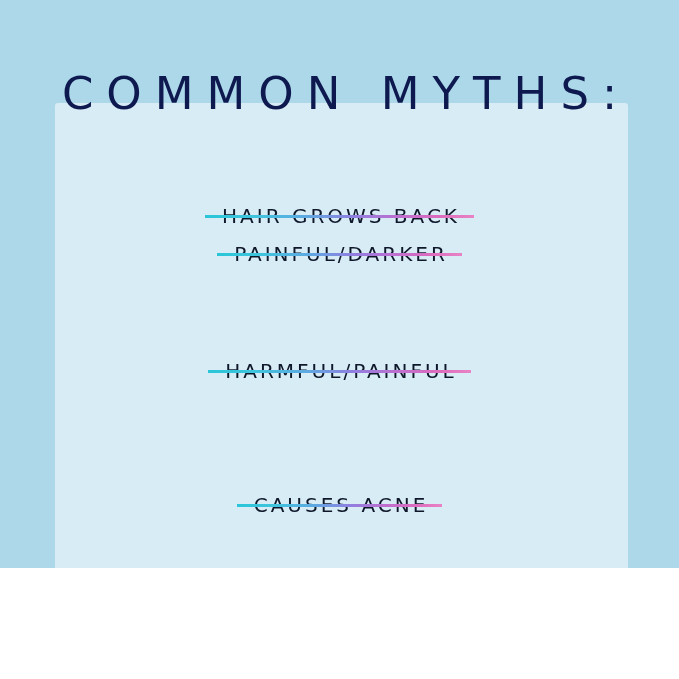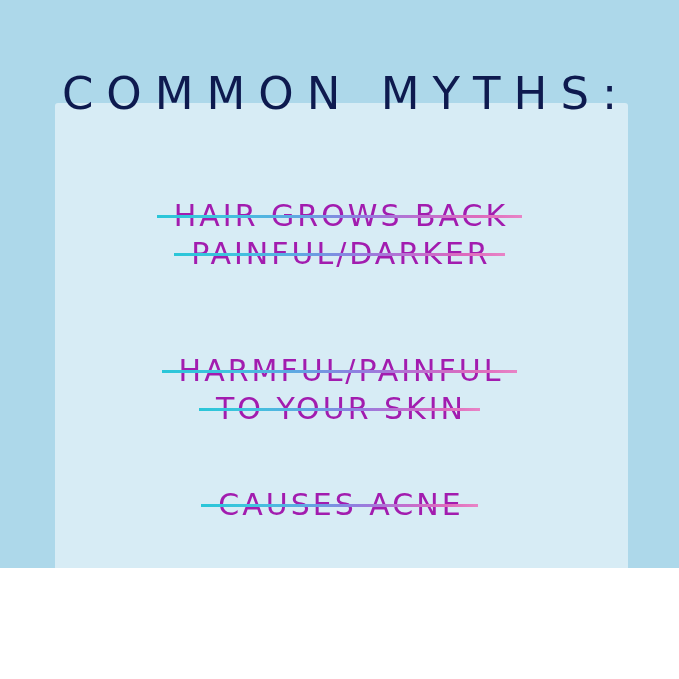--- a/index.html
+++ b/index.html
@@ -59,23 +59,23 @@
     text-align: center;
   }
 
   #myth-block-0 { top: 197px; }
   #myth-block-1 { top: 352px; }
   #myth-block-2 { top: 486px; }
 
   .myth-line {
     position: relative;
     display: inline-block;
-    color: #a21caf;
+    color: #0f172a;
     font-family: "DejaVu Sans", sans-serif;
-    font-size: 30px;
+    font-size: 20px;
     font-weight: 400;
     letter-spacing: 3.0px;
     text-indent: 3.0px;
     line-height: 38px;
     white-space: nowrap;
     padding: 0 14px;
   }
 
   
   .myth-line::after {
@@ -115,23 +115,20 @@
     </span>
     <span class="myth-line-wrap">
       <span class="myth-line">PAINFUL/DARKER</span>
     </span>
   </div>
 
   <div class="myth-block" id="myth-block-1">
     <span class="myth-line-wrap">
       <span class="myth-line">HARMFUL/PAINFUL</span>
     </span>
-    <span class="myth-line-wrap">
-      <span class="myth-line">TO YOUR SKIN</span>
-    </span>
   </div>
 
   <div class="myth-block" id="myth-block-2">
     <span class="myth-line-wrap">
       <span class="myth-line">CAUSES ACNE</span>
     </span>
   </div>
 
 </div>
 

